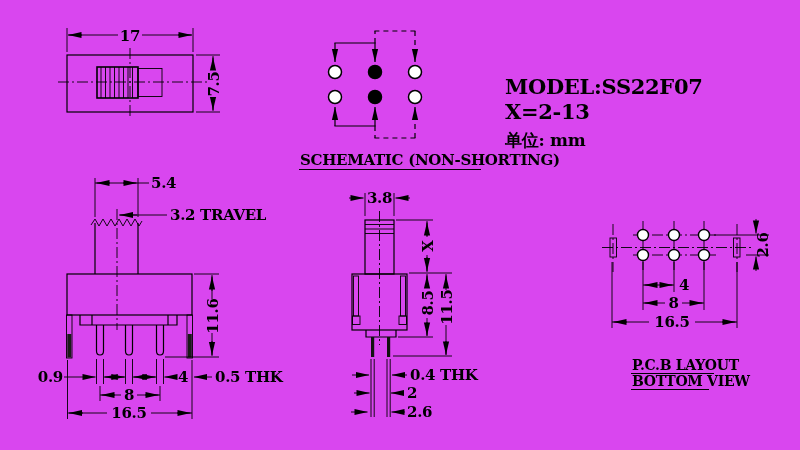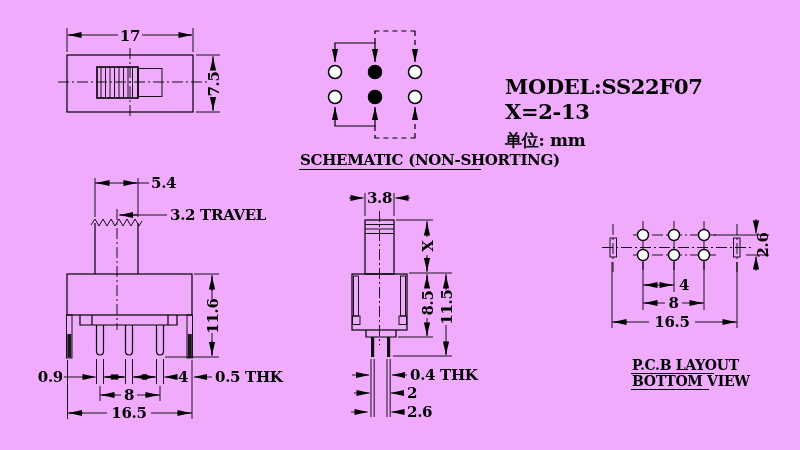--- a/index.html
+++ b/index.html
@@ -1,16 +1,16 @@
 <!DOCTYPE html>
 <html><head>
 <meta charset="utf-8">
 <style>
   html,body{margin:0;padding:0;background:#fff;}
-  #stage{position:relative;width:800px;height:450px;background:#f0abfc;overflow:hidden;}
+  #stage{position:relative;width:800px;height:450px;background:#d946ef;overflow:hidden;}
   svg{position:absolute;left:0;top:0;}
   text{font-family:"DejaVu Serif","Liberation Serif",serif;font-weight:700;fill:#000;letter-spacing:-0.3px;}
   .dim{font-size:15px;}
   .cap{font-size:15px;}
   .cap2{font-size:14px;}
   .title{font-size:21px;}
   .unit{font-size:17px;}
   .ln{stroke:#000;stroke-width:1.2;fill:none;}
   .thin{stroke:#000;stroke-width:0.9;fill:none;}
   .thick{stroke:#000;stroke-width:1.6;fill:none;}

